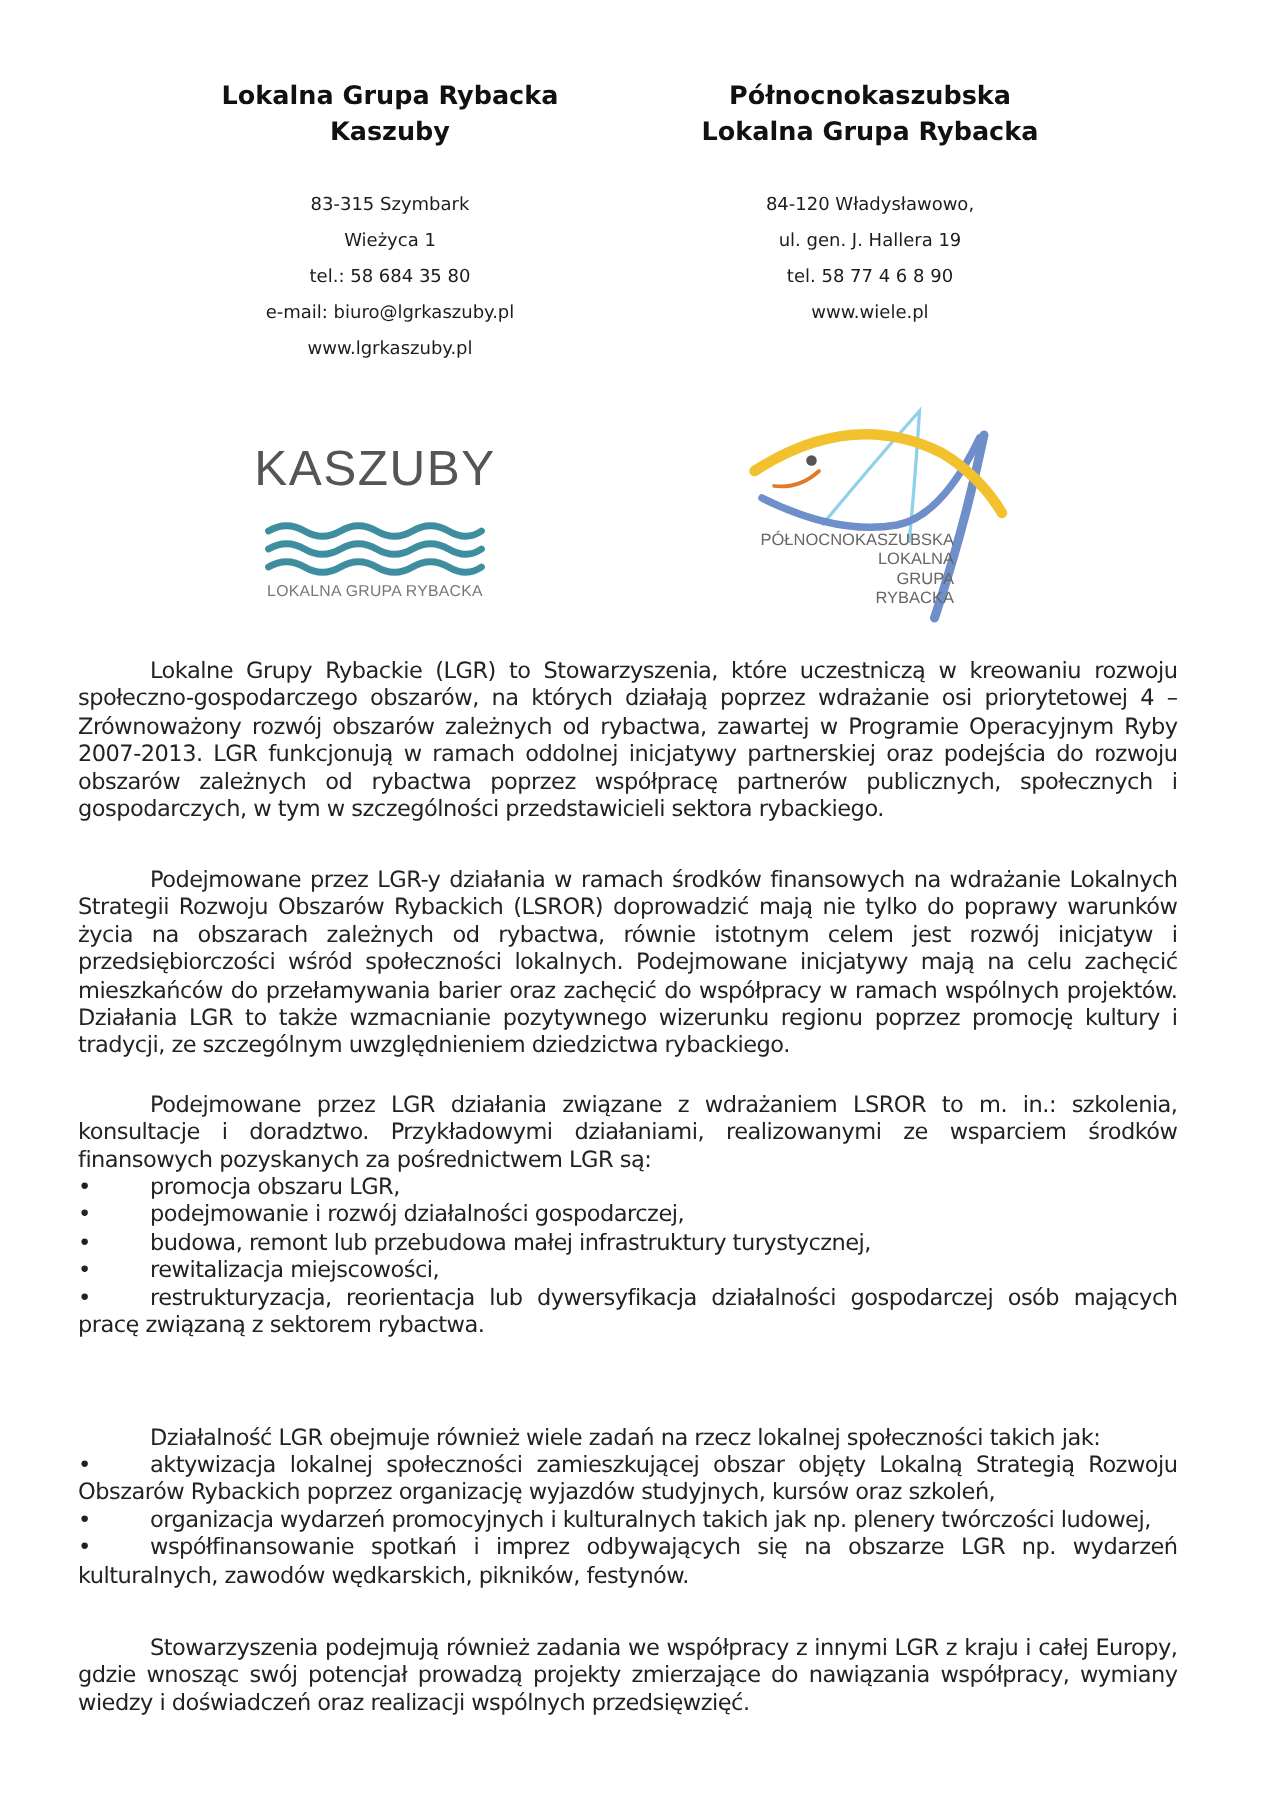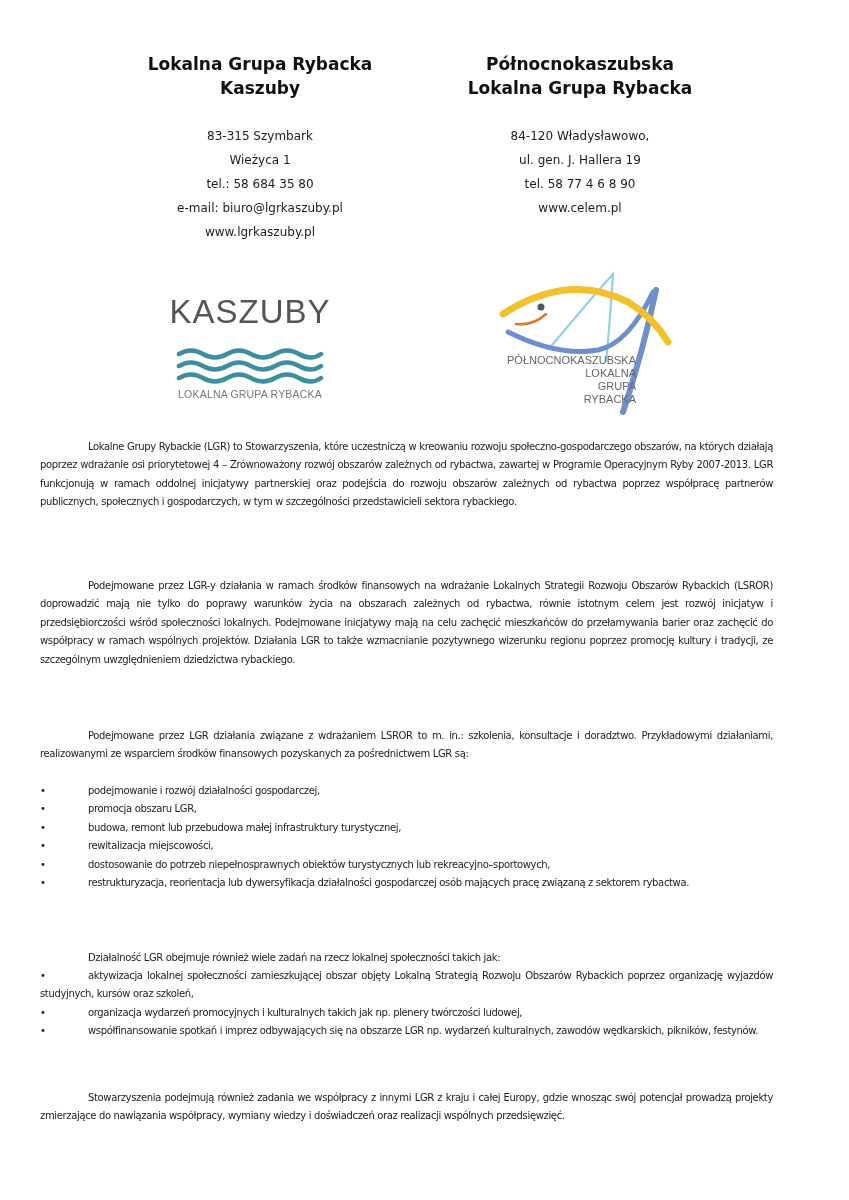--- a/index.html
+++ b/index.html
@@ -8,21 +8,21 @@
   .contact.left { left:100px; width:320px; }
   .contact.right { left:430px; width:300px; }
   .contact .name { font-weight:bold; font-size:17px; line-height:24px; color:#111; }
   .contact .spacer { height:24px; }
   .contact .line { font-size:12px; line-height:24px; color:#1c1c1c; }
   .logo-left { position:absolute; left:160px; top:292px; width:180px; text-align:center; }
   .logo-left .kasz { font-family:"Liberation Sans", sans-serif; font-size:33px; letter-spacing:1px; color:#555; line-height:40px; }
   .logo-left .sub { font-family:"Liberation Sans", sans-serif; font-size:10.5px; color:#777; margin-top:2px; letter-spacing:0.2px; }
   .logo-right { position:absolute; left:478px; top:262px; width:210px; height:155px; }
   .logo-right .txt { position:absolute; right:52px; top:92px; text-align:right; font-family:"Liberation Sans", sans-serif; font-size:11px; line-height:13px; color:#666; }
-  .body-text { position:absolute; left:40px; width:733px; font-family:"DejaVu Sans", sans-serif; font-size:10px; line-height:18.4px; color:#222; text-align:justify; letter-spacing:-0.35px; }
+  .body-text { position:absolute; left:52px; width:733px; font-family:"DejaVu Sans", sans-serif; font-size:15px; line-height:18.4px; color:#222; text-align:justify; letter-spacing:-0.35px; }
   .indent { text-indent:48px; }
   .bullet { position:relative; padding-left:0; }
   .bullet .dot { display:inline-block; width:48px; }
 </style>
 </head>
 <body>
 
 <div class="contact left">
   <div class="name">Lokalna Grupa Rybacka</div>
   <div class="name">Kaszuby</div>
@@ -34,21 +34,21 @@
   <div class="line">www.lgrkaszuby.pl</div>
 </div>
 
 <div class="contact right">
   <div class="name">Północnokaszubska</div>
   <div class="name">Lokalna Grupa Rybacka</div>
   <div class="spacer"></div>
   <div class="line">84-120 Władysławowo,</div>
   <div class="line">ul. gen. J. Hallera 19</div>
   <div class="line">tel. 58 77 4 6 8 90</div>
-  <div class="line">www.celem.pl</div>
+  <div class="line">www.wiele.pl</div>
 </div>
 
 <div class="logo-left">
   <div class="kasz">KASZUBY</div>
   <svg width="150" height="40" viewBox="0 0 150 40" style="display:block;margin:14px auto 0;">
     <g fill="none" stroke="#3f8ea0" stroke-width="4.5" stroke-linecap="round">
       <path d="M4 8 Q16 1 28 8 T52 8 T76 8 T100 8 T124 8 T146 8"></path>
       <path d="M4 20 Q16 13 28 20 T52 20 T76 20 T100 20 T124 20 T146 20"></path>
       <path d="M4 32 Q16 25 28 32 T52 32 T76 32 T100 32 T124 32 T146 32"></path>
     </g>
@@ -79,25 +79,24 @@
   </div>
 </div>
 
 <div class="body-text indent" style="top:438px;">Lokalne Grupy Rybackie (LGR) to Stowarzyszenia, które uczestniczą w kreowaniu rozwoju społeczno-gospodarczego obszarów, na których działają poprzez wdrażanie osi priorytetowej 4 – Zrównoważony rozwój obszarów zależnych od rybactwa, zawartej w Programie Operacyjnym Ryby 2007-2013. LGR funkcjonują w ramach oddolnej inicjatywy partnerskiej oraz podejścia do rozwoju obszarów zależnych od rybactwa poprzez współpracę partnerów publicznych, społecznych i gospodarczych, w tym w szczególności przedstawicieli sektora rybackiego.</div>
 
 <div class="body-text indent" style="top:577px;">Podejmowane przez LGR-y działania w ramach środków finansowych na wdrażanie Lokalnych Strategii Rozwoju Obszarów Rybackich (LSROR) doprowadzić mają nie tylko do poprawy warunków życia na obszarach zależnych od rybactwa, równie istotnym celem jest rozwój inicjatyw i przedsiębiorczości wśród społeczności lokalnych. Podejmowane inicjatywy mają na celu zachęcić mieszkańców do przełamywania barier oraz zachęcić do współpracy w ramach wspólnych projektów. Działania LGR to także wzmacnianie pozytywnego wizerunku regionu poprzez promocję kultury i tradycji, ze szczególnym uwzględnieniem dziedzictwa rybackiego.</div>
 
 <div class="body-text indent" style="top:727px;">Podejmowane przez LGR działania związane z wdrażaniem LSROR to m. in.: szkolenia, konsultacje i doradztwo. Przykładowymi działaniami, realizowanymi ze wsparciem środków finansowych pozyskanych za pośrednictwem LGR są:</div>
 
 <div class="body-text" style="top:782px;">
+  <div class="bullet"><span class="dot">•</span><span>promocja obszaru LGR,</span></div>
   <div class="bullet"><span class="dot">•</span><span>podejmowanie i rozwój działalności gospodarczej,</span></div>
-  <div class="bullet"><span class="dot">•</span><span>promocja obszaru LGR,</span></div>
   <div class="bullet"><span class="dot">•</span><span>budowa, remont lub przebudowa małej infrastruktury turystycznej,</span></div>
   <div class="bullet"><span class="dot">•</span><span>rewitalizacja miejscowości,</span></div>
-  <div class="bullet"><span class="dot">•</span><span>dostosowanie do potrzeb niepełnosprawnych obiektów turystycznych lub rekreacyjno–sportowych,</span></div>
   <div class="bullet"><span class="dot">•</span><span>restrukturyzacja, reorientacja lub dywersyfikacja działalności gospodarczej osób mających pracę związaną z sektorem rybactwa.</span></div>
 </div>
 
 <div class="body-text indent" style="top:949px;">Działalność LGR  obejmuje również wiele zadań na rzecz lokalnej społeczności takich jak:</div>
 
 <div class="body-text" style="top:967px;">
   <div class="bullet"><span class="dot">•</span><span>aktywizacja lokalnej społeczności zamieszkującej obszar objęty Lokalną Strategią Rozwoju Obszarów Rybackich poprzez organizację wyjazdów studyjnych, kursów oraz szkoleń,</span></div>
   <div class="bullet"><span class="dot">•</span><span>organizacja wydarzeń promocyjnych i kulturalnych takich jak np. plenery twórczości ludowej,</span></div>
   <div class="bullet"><span class="dot">•</span><span>współfinansowanie spotkań i imprez odbywających się na obszarze LGR  np. wydarzeń kulturalnych, zawodów wędkarskich, pikników, festynów.</span></div>
 </div>

